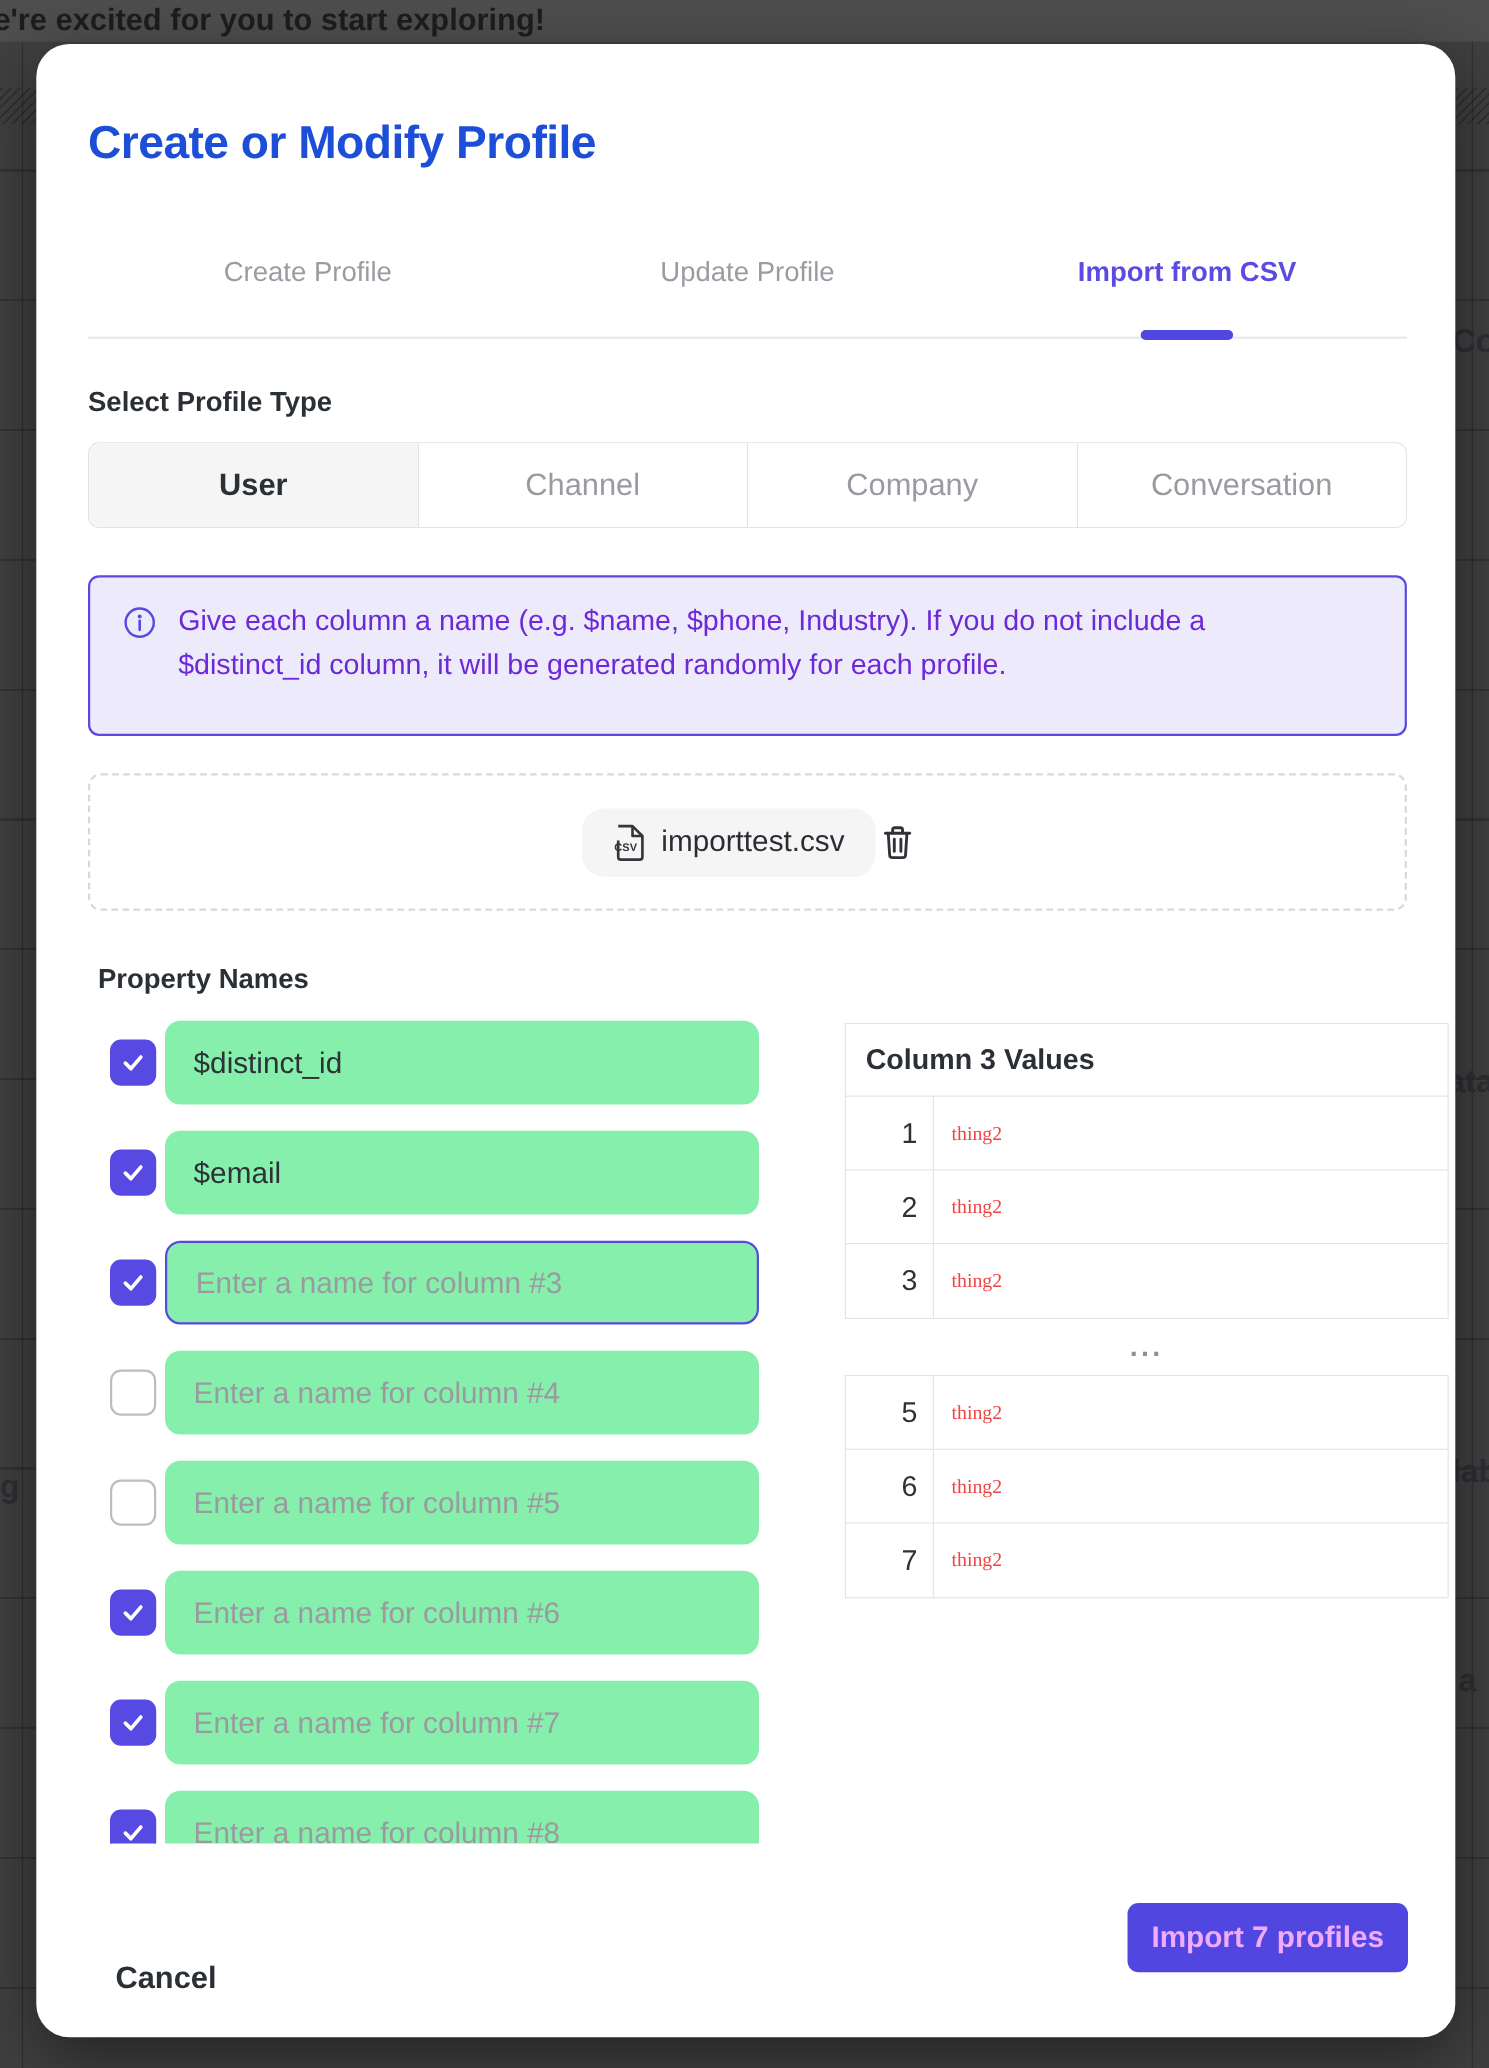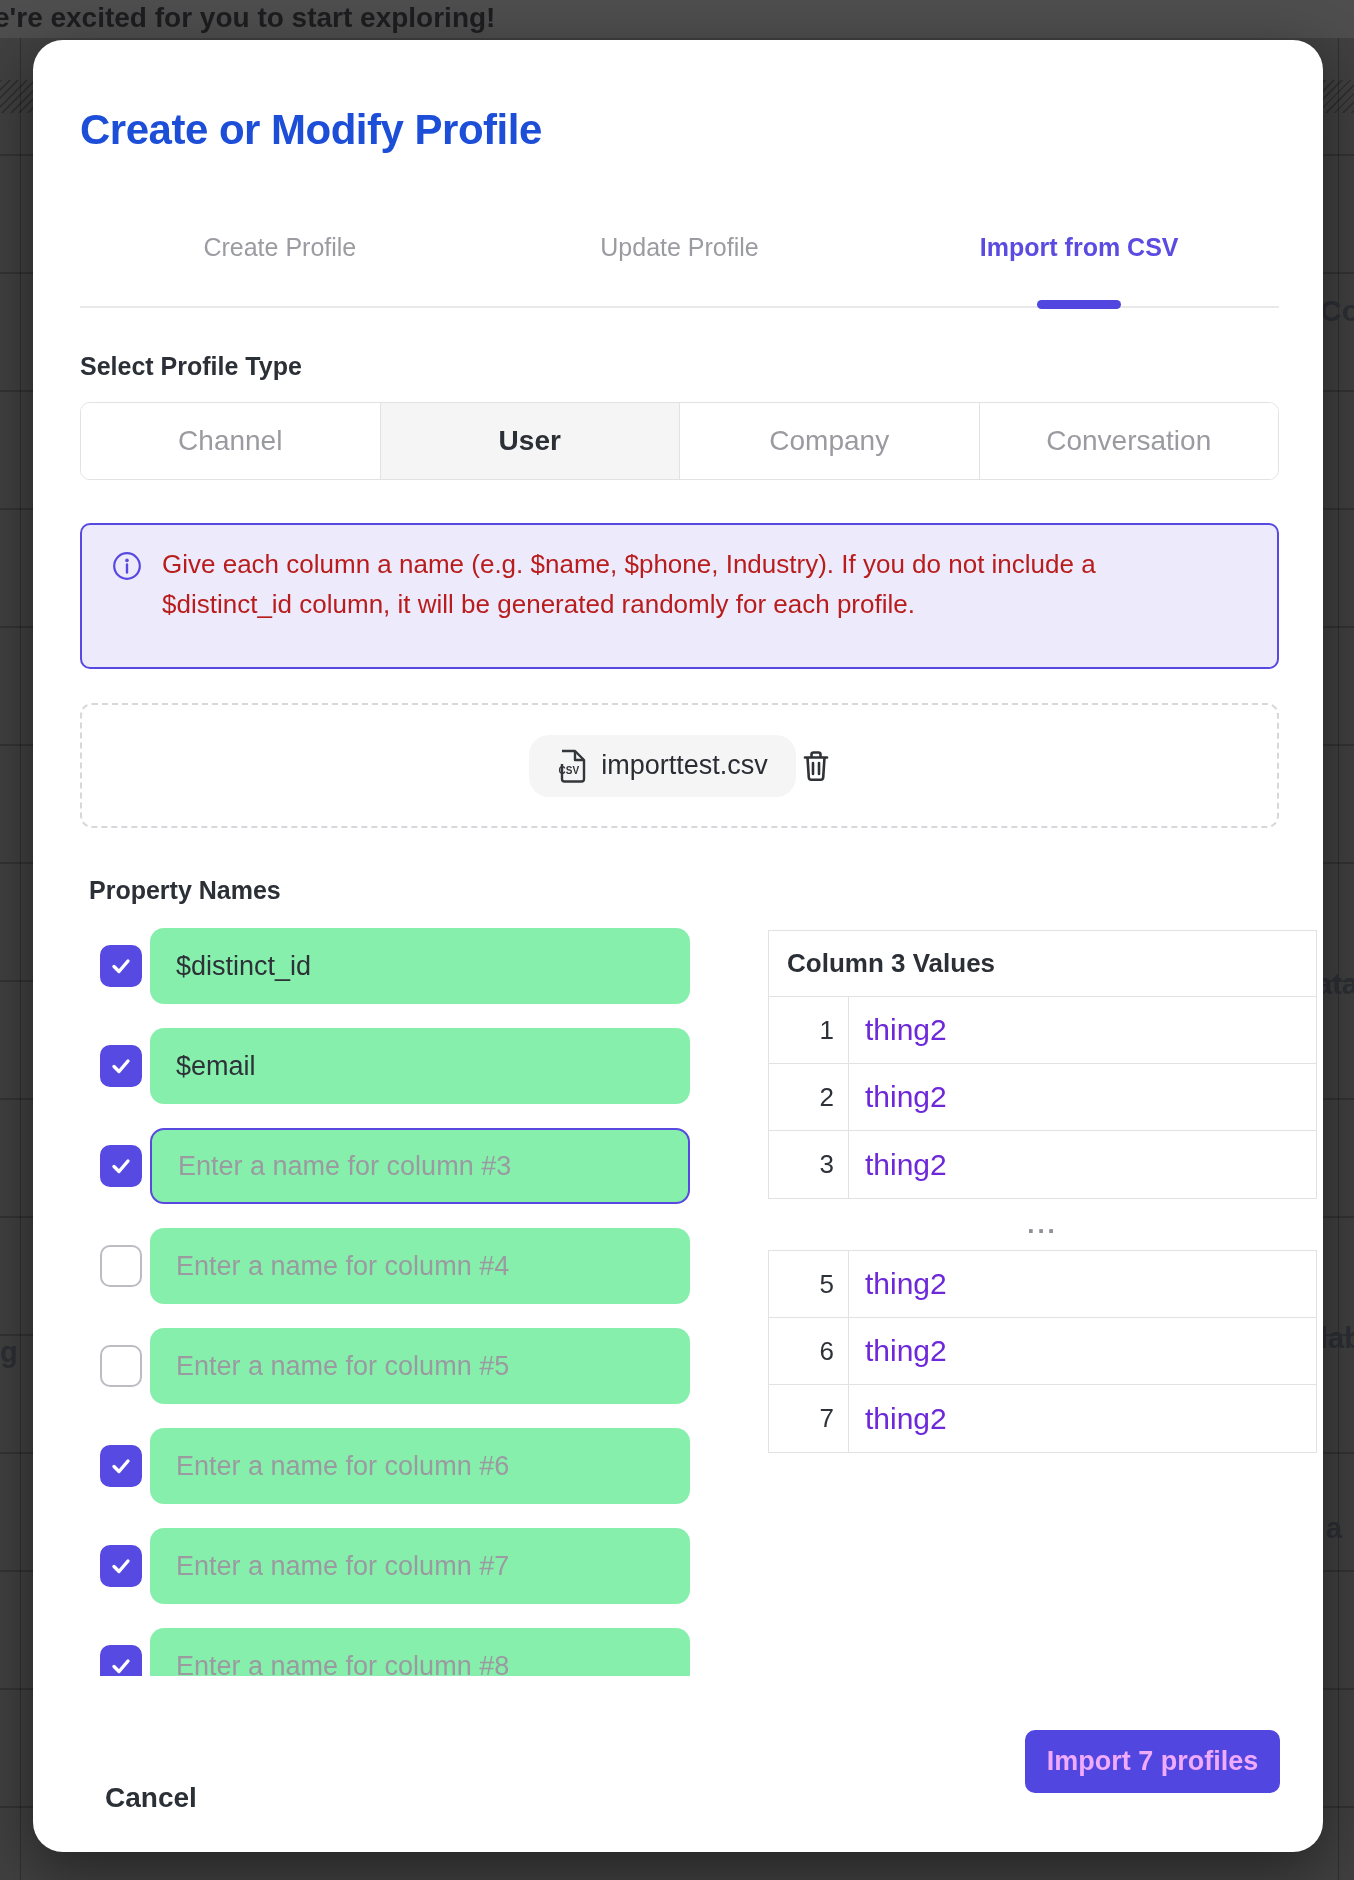--- a/index.html
+++ b/index.html
@@ -34,21 +34,21 @@
   .segmented{position:absolute;left:47px;top:362px;width:1199px;height:78px;display:flex;
              border:1px solid #e2e2e5;border-radius:10px;overflow:hidden;background:#fff;box-sizing:border-box;}
   .segment{flex:1;display:flex;align-items:center;justify-content:center;font-size:28px;color:#9a9aa1;
            border-right:1px solid #e2e2e5;cursor:pointer;background:#fff;}
   .segment:last-child{border-right:none;}
   .segment[data-selected="true"]{background:#f5f5f6;color:#2b2f36;font-weight:600;}
   
   .info-box{position:absolute;left:47px;top:483px;width:1199px;height:146px;box-sizing:border-box;
             background:#edebfb;border:2px solid #5849e0;border-radius:10px;}
   .info-icon{position:absolute;left:79px;top:511px;width:30px;height:30px;}
-  .info-text{position:absolute;left:129px;top:504px;width:1000px;font-size:26px;line-height:40px;color:#b91c1c;}
+  .info-text{position:absolute;left:129px;top:504px;width:1000px;font-size:26px;line-height:40px;color:#6d28d9;}
   
   .dropzone{position:absolute;left:47px;top:663px;width:1199px;height:125px;box-sizing:border-box;
             border:2px dashed #d8d8dc;border-radius:12px;display:flex;align-items:center;justify-content:center;gap:6px;}
   .file-chip{display:flex;align-items:center;gap:14px;background:#f5f5f6;border-radius:20px;height:62px;padding:0 28px;}
   .file-name{font-size:27px;color:#2a2d33;}
   .icon-btn{background:none;border:none;padding:0;cursor:pointer;display:flex;align-items:center;}
   
   .prop-label{left:56px;top:836px;}
   .rows-col{position:absolute;left:47px;top:860px;width:660px;height:776px;overflow:hidden;}
   .prow{position:absolute;left:0;width:100%;height:76px;}
@@ -64,21 +64,21 @@
   .pinput[data-focused="true"]{border:2px solid #5849e0;}
   
   .table-col{position:absolute;left:735px;top:890px;width:549px;}
   .tblock{border:1px solid #e2e2e4;box-sizing:border-box;background:#fff;}
   .thead{height:66px;box-sizing:border-box;border-bottom:1px solid #e2e2e4;display:flex;align-items:center;
          padding-left:18px;font-size:26px;font-weight:600;color:#2b2f36;}
   .trow{height:67px;box-sizing:border-box;border-bottom:1px solid #e2e2e4;display:flex;align-items:stretch;}
   .tblock .trow:last-child{border-bottom:none;}
   .tidx{width:80px;box-sizing:border-box;border-right:1px solid #e2e2e4;display:flex;align-items:center;
         justify-content:flex-end;padding-right:14px;font-size:26px;color:#2d3138;}
-  .tval{flex:1;display:flex;align-items:center;padding-left:16px;font-size:30px;color:#6d28d9;}
+  .tval{flex:1;display:flex;align-items:center;padding-left:16px;font-size:18px;color:#ef4444;font-family:Liberation Serif, serif;}
   .ellipsis{height:51px;display:flex;align-items:center;justify-content:center;
             font-size:26px;font-weight:700;letter-spacing:3px;color:#8f8f96;}
   
   .cancel{position:absolute;left:72px;top:1742px;font-size:28px;font-weight:600;color:#2b2f36;
           background:none;border:none;cursor:pointer;font-family:inherit;padding:0;}
   .import-btn{position:absolute;left:992px;top:1690px;width:255px;height:63px;background:#5246e0;border:none;
               border-radius:10px;color:#f0abfc;font-size:27px;font-weight:600;cursor:pointer;font-family:inherit;}
 </style>
 </head>
 <body>
@@ -107,22 +107,22 @@
       <div class="tab" data-active="false">Create Profile</div>
       <div class="tab" data-active="false">Update Profile</div>
       <div class="tab" data-active="true">Import from CSV</div>
     </div>
     <div class="tabs-divider"></div>
     <div class="tab-indicator"></div>
 
     <div class="section-label seg-label">Select Profile Type</div>
 
     <div class="segmented">
+      <div class="segment" data-selected="true">User</div>
       <div class="segment" data-selected="false">Channel</div>
-      <div class="segment" data-selected="true">User</div>
       <div class="segment" data-selected="false">Company</div>
       <div class="segment" data-selected="false">Conversation</div>
     </div>
 
     <div class="info-box"></div>
     <div class="info-icon">
       <svg width="30" height="30" viewBox="0 0 30 30" fill="none">
         <circle cx="15" cy="15" r="12.8" stroke="#5849e0" stroke-width="2.2"></circle>
         <circle cx="15" cy="9.4" r="1.8" fill="#5849e0"></circle>
         <path d="M15 13.4 V21.6" stroke="#5849e0" stroke-width="2.4" stroke-linecap="round"></path>

